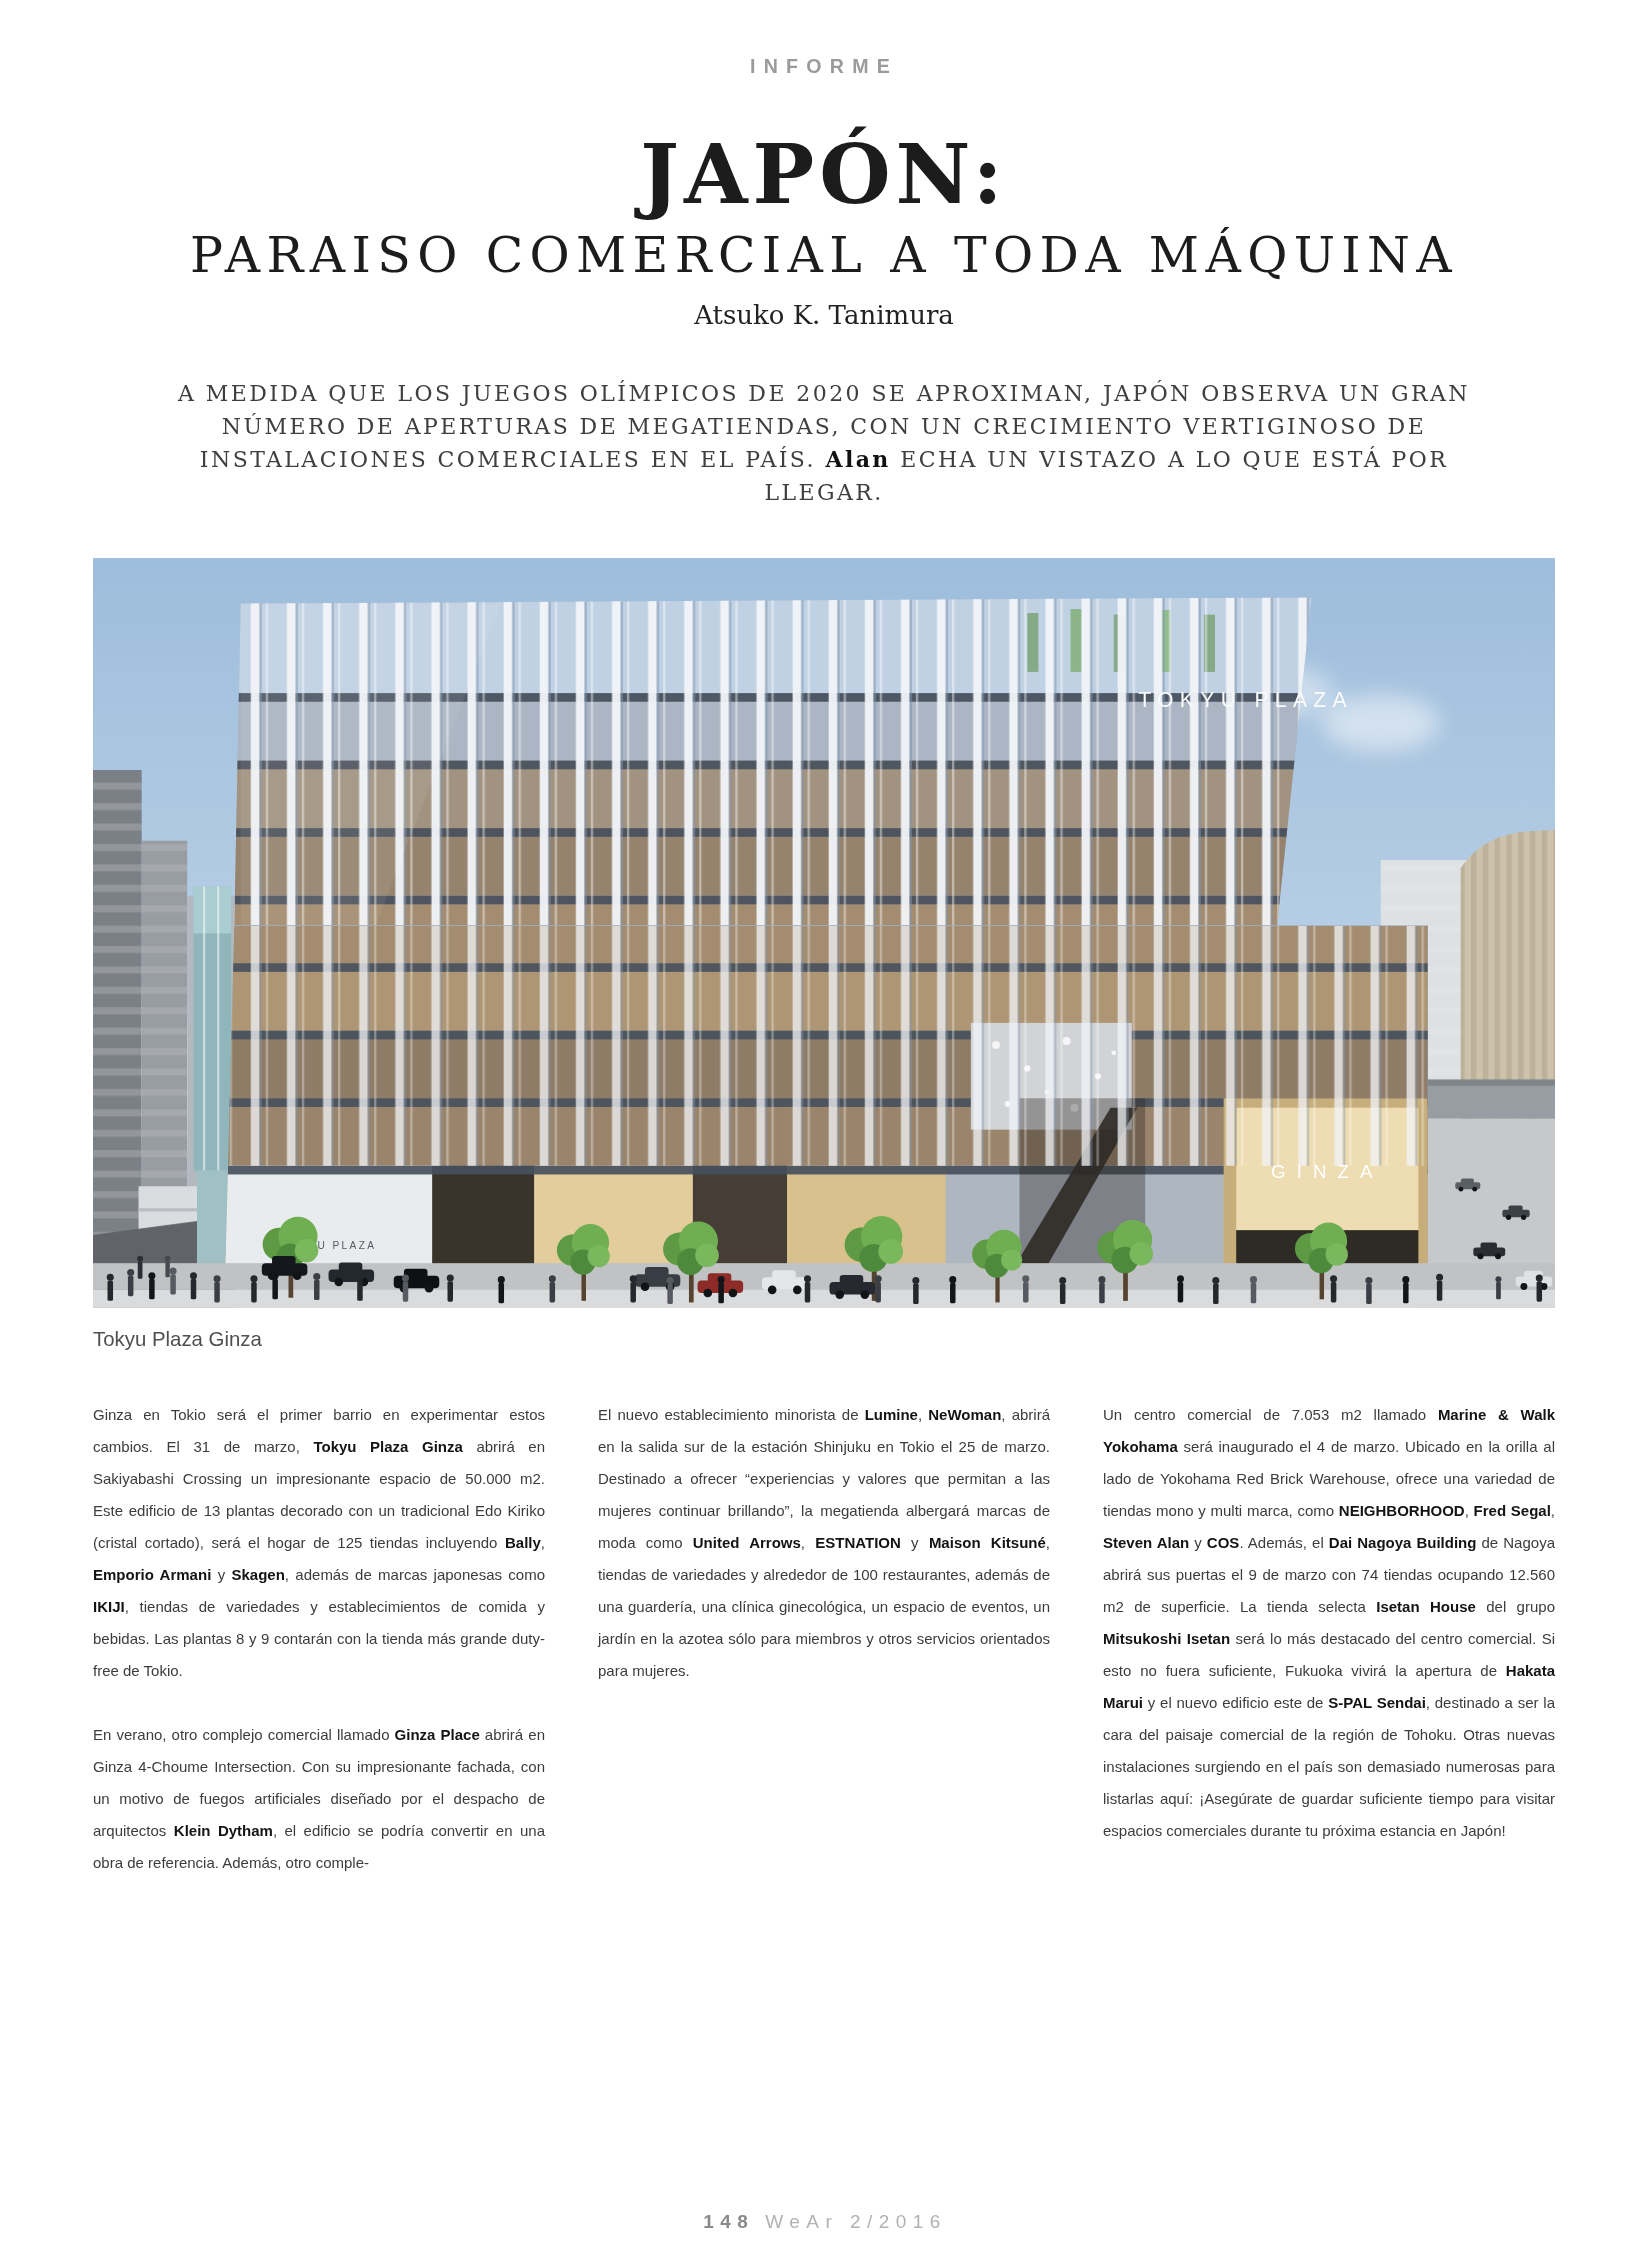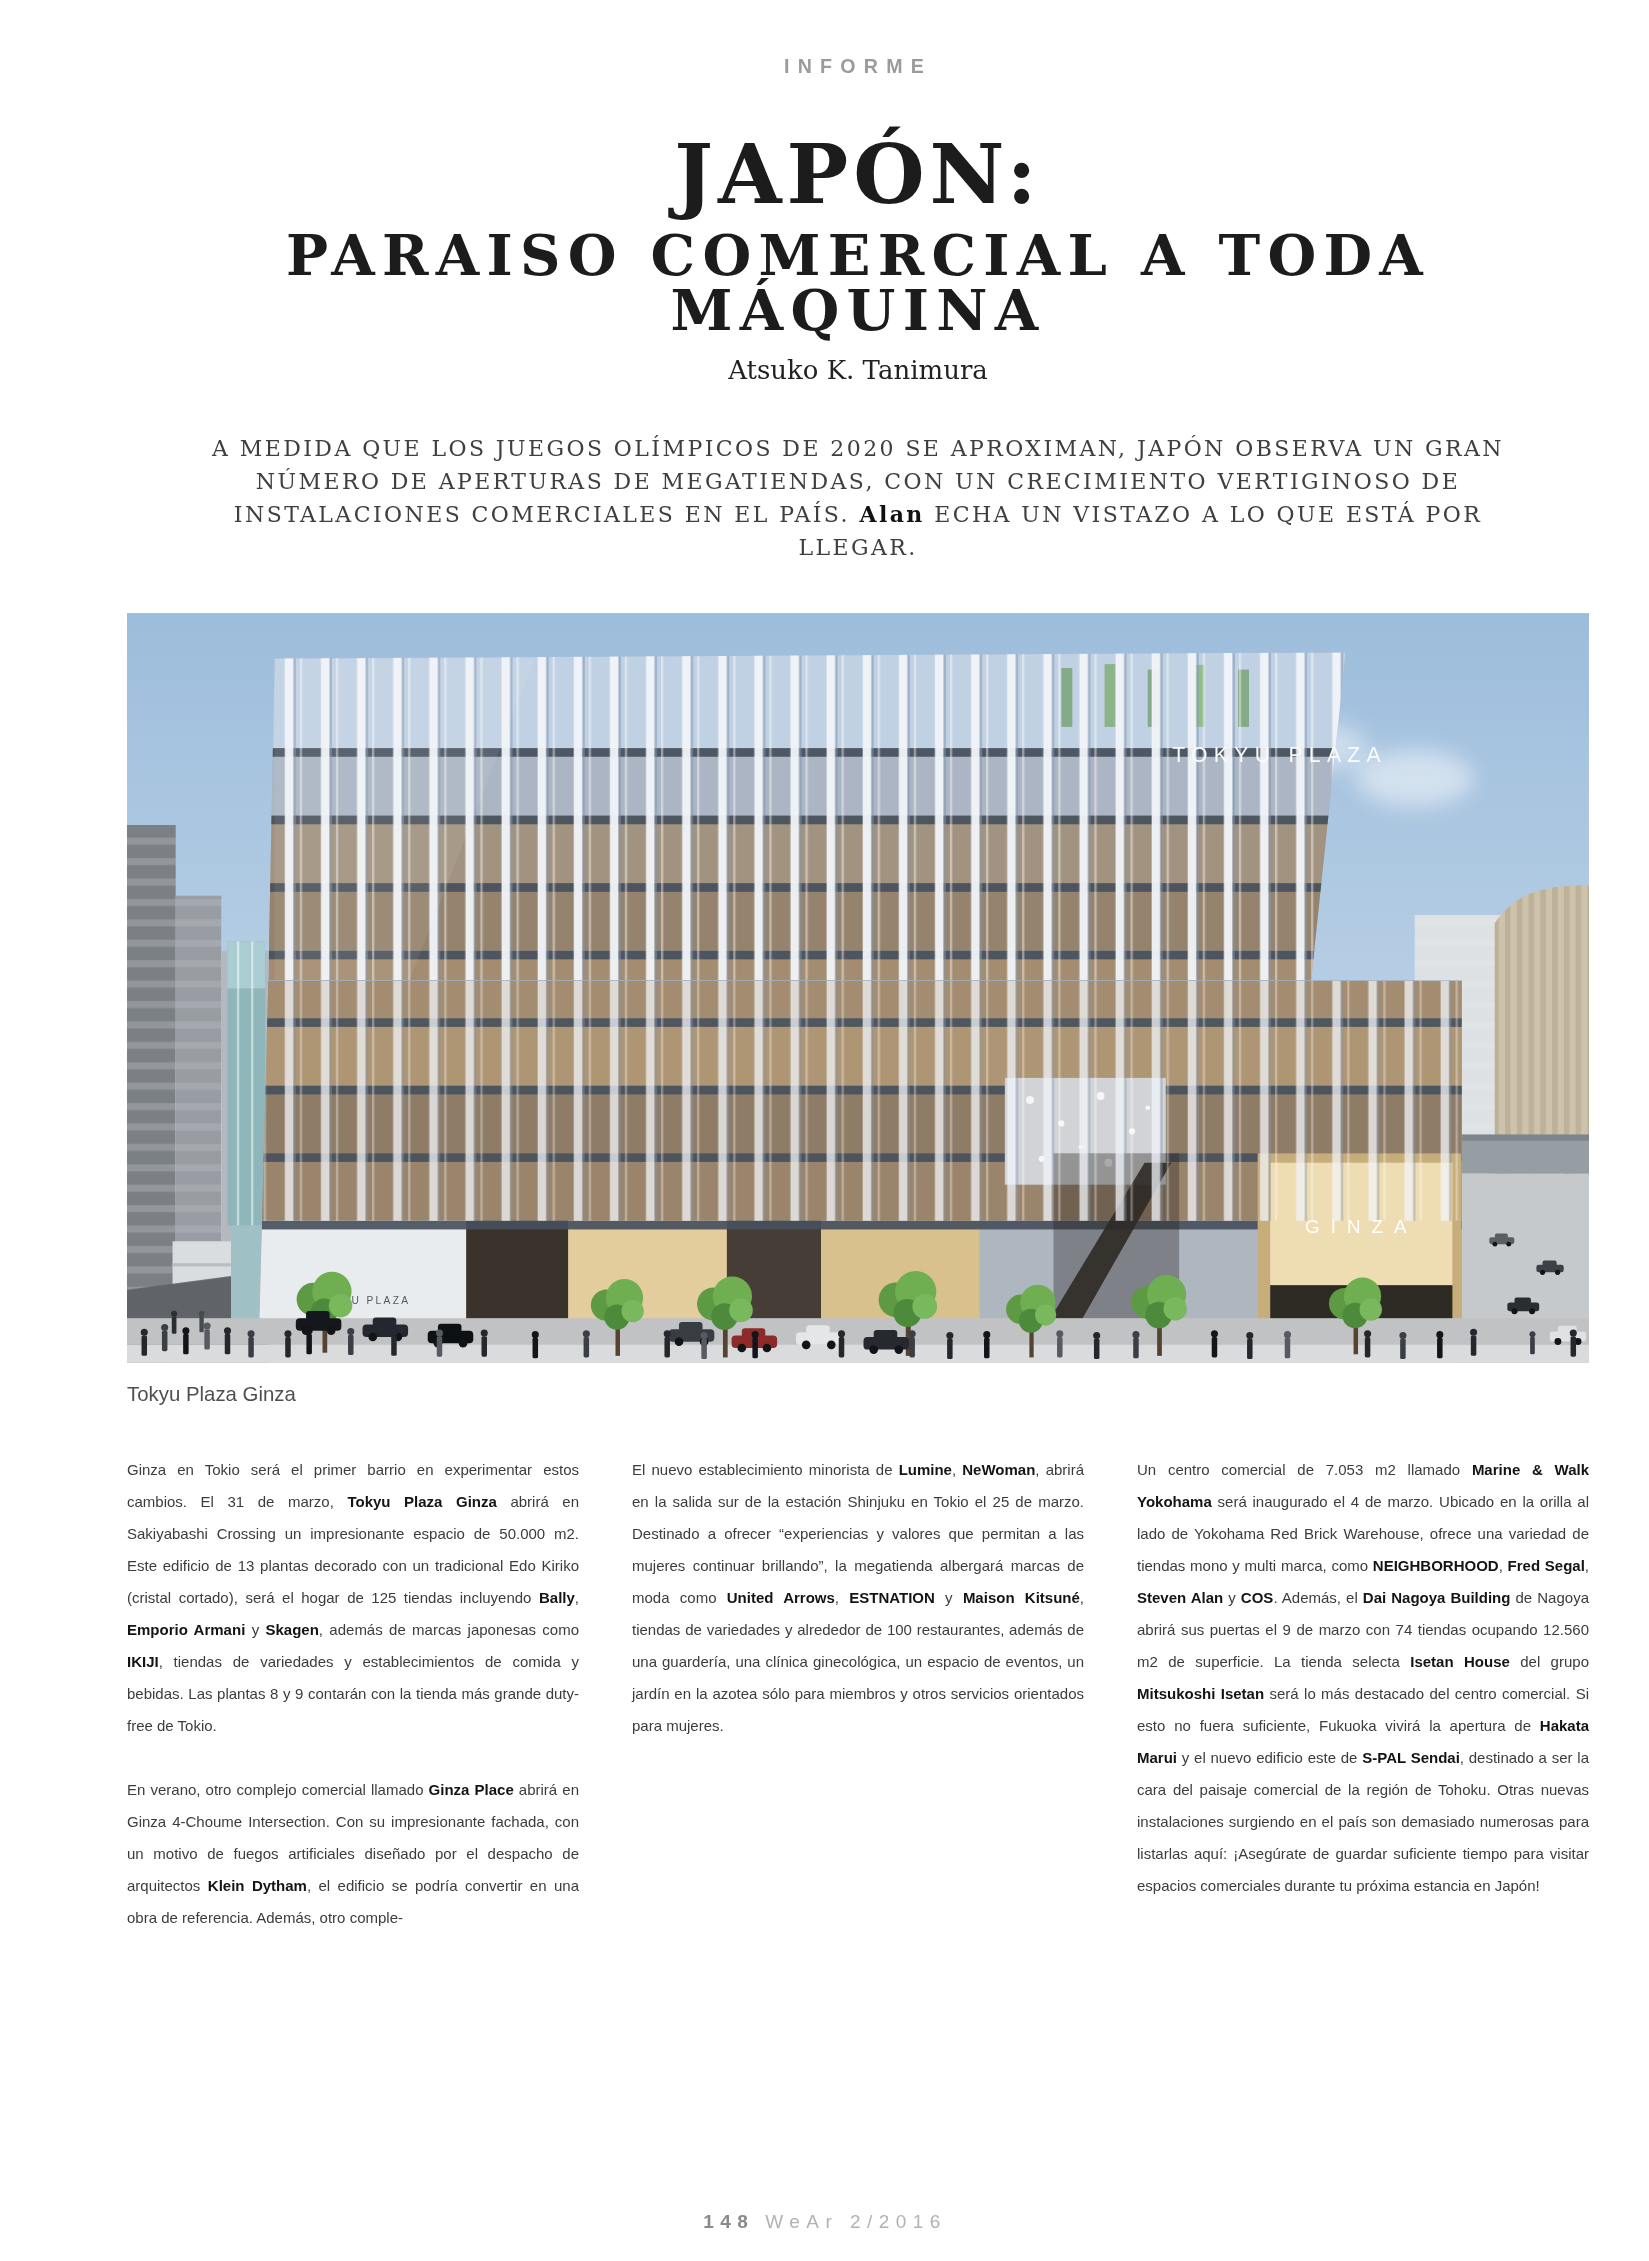--- a/index.html
+++ b/index.html
@@ -1,33 +1,33 @@
 <!DOCTYPE html>
 <html lang="es" style="font-size:12.6px"><head>
 <meta charset="utf-8">
 <style>
   * { margin:0; padding:0; box-sizing:border-box; }
   html,body { background:#ffffff; }
   .page {
     position:relative; width:1650px; height:2261px; background:#ffffff;
-    font-family:"Liberation Sans", sans-serif; overflow:hidden;padding-left:34px;
+    font-family:"Liberation Sans", sans-serif; overflow:hidden;
   }
   .content { margin:0 93px; width:1462px; }
   .kicker {
     margin-top:55px; text-align:center; font-size:19.6px; line-height:23.6px;
     font-weight:bold; letter-spacing:0.42em; color:#9b9b9b;
   }
   .title1 {
     margin-top:52px; text-align:center; font-family:"DejaVu Serif", serif;
     font-weight:700; font-size:82px; line-height:86px; letter-spacing:0.06em;
     color:#1c1c1c;
   }
   .title2 {
     margin-top:11px; text-align:center; font-family:"DejaVu Serif", serif;
-    font-weight:700; font-size:56px; line-height:55px; letter-spacing:0.13em;
+    font-weight:400; font-size:49px; line-height:55px; letter-spacing:0.13em;
     color:#1c1c1c;
   }
   .byline {
     margin-top:17.3px; text-align:center; font-family:"DejaVu Serif", serif;
     font-size:26px; line-height:31px; color:#222222;
   }
   .standfirst {
     margin:46px auto 0 auto; width:1319px; text-align:center;
     font-family:"DejaVu Serif", serif; font-size:22px; line-height:33px;
     letter-spacing:0.11em; color:#3f3f3f;

